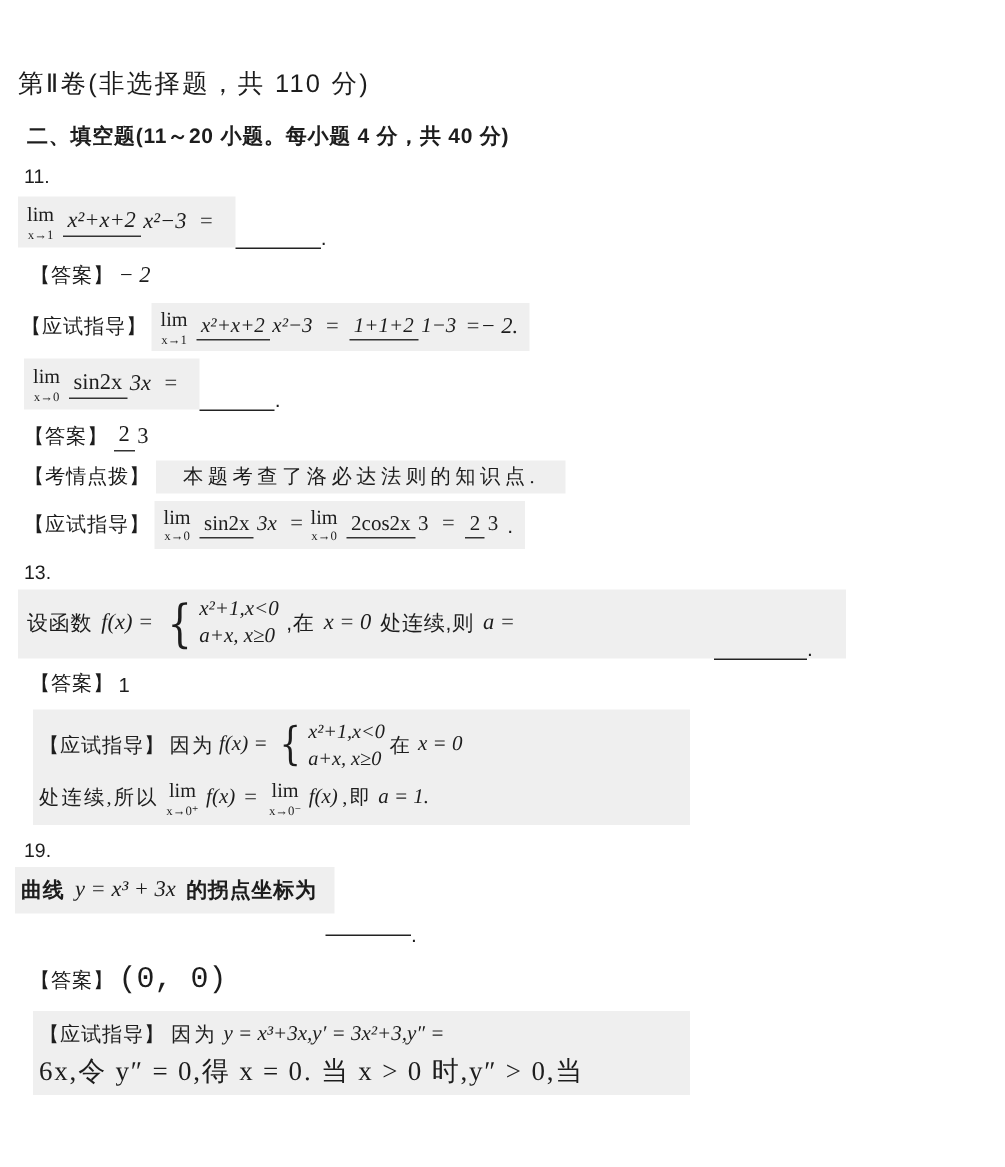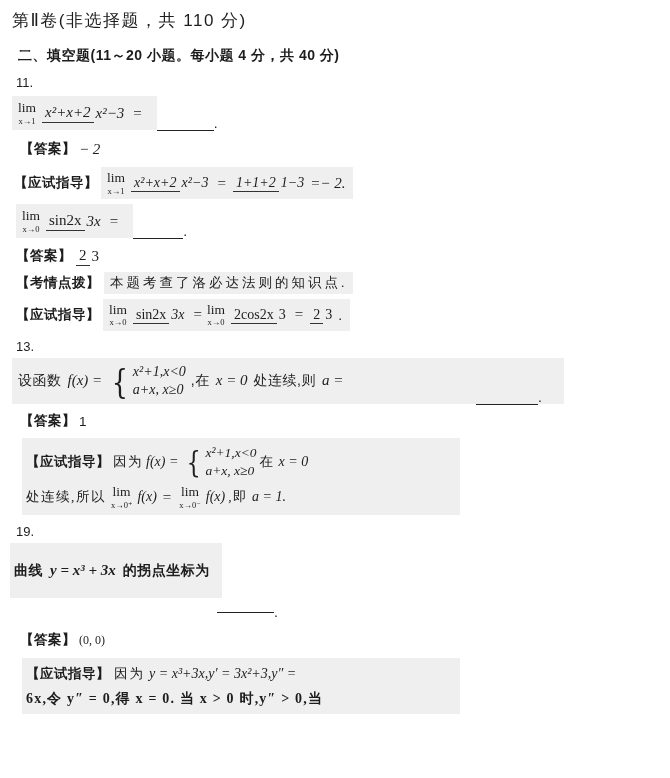--- a/index.html
+++ b/index.html
@@ -5,21 +5,21 @@
   * { margin:0; padding:0; box-sizing:border-box; }
   html,body { background:#ffffff; }
   body {
     width:670px; height:778px; overflow:hidden;
     color:#1d1d1d;
     font-family:"Liberation Sans","DejaVu Sans",sans-serif;
     font-size:14px;
   }
   .page { padding:9px 8px 0 12px; }
 
-  .title { font-size:17px; font-weight:500; letter-spacing:1.5px; }
+  .title { font-size:17px; font-weight:500; letter-spacing:1.5px;margin-top:35px; }
   .section { margin:15px 0 0 6px; font-size:14px; font-weight:700; letter-spacing:0.5px; }
   .qnum { margin:10px 0 0 4px; font-size:13px; }
 
   .row { display:flex; align-items:center; }
   .fline { display:flex; align-items:center; }
   .scan { background:#efefef; }
   .sp { padding:5px 12px 5px 4px; display:inline-flex; align-items:center; }
 
   .math { font-family:"Liberation Serif","DejaVu Serif",serif; font-style:italic; font-size:15px; }
   .mrm { font-style:normal; }
@@ -32,25 +32,25 @@
   .frac { display:inline-flex; flex-direction:row; align-items:center; line-height:1.25; margin:0 4px; flex-shrink:0; }
   .frac .fn { padding:0 3px; border-bottom:1.2px solid #333; }
   .frac .fd { padding:0 2px; }
 
   .eq { font-family:"Liberation Serif","DejaVu Serif",serif; margin:0 3px; font-size:15px; }
 
   .blank { display:inline-block; border-bottom:1.4px solid #222; height:2px; }
   .w50 { width:50px; } .w57 { width:57px; } .w62 { width:62px; }
   .drop { display:inline-flex; align-items:flex-end; } .d9 { transform:translateY(10px); } .d15 { transform:translateY(16px); }
 
-  .lbl { font-weight:700; font-size:13.5px; white-space:nowrap; letter-spacing:0.5px; flex-shrink:0; }
+  .lbl { font-weight:400; font-size:13.5px; white-space:nowrap; letter-spacing:0.5px; flex-shrink:0; }
   .ansrow { display:flex; align-items:center; margin-left:8px; }
 
   .kai { font-family:"Liberation Serif","DejaVu Serif",serif; letter-spacing:3px; font-size:13.5px; }
-  .mixed { font-family:"Liberation Serif","DejaVu Serif",serif; font-size:14px; letter-spacing:1.2px;font-weight:bold; }
+  .mixed { font-family:"Liberation Serif","DejaVu Serif",serif; font-size:18px; letter-spacing:1.2px; }
   .zh { letter-spacing:0.5px; margin:0 2px; flex-shrink:0; }
 
   .cases { display:inline-flex; align-items:center; margin:0 3px; flex-shrink:0; }
   .brace { font-family:"DejaVu Serif",serif; font-size:34px; font-weight:300; line-height:1; margin-right:2px; transform:scaleX(0.75); }
   .crows { display:inline-flex; flex-direction:column; line-height:1.3; }
   .crows .math { font-size:14px; }
 
   .gblock { margin-left:10px; padding:6px 8px 6px 4px; }
   .gblock .row + .row { margin-top:6px; }
   .w438 { width:438px; }
@@ -124,21 +124,21 @@
   </div>
   <div class="ansrow" style="margin-top:8px;margin-left:4px">
     <span class="lbl">【答案】</span>
     <span class="frac math">
       <span class="fn mrm">2</span>
       <span class="fd mrm">3</span>
     </span>
   </div>
   <div class="ansrow" style="margin-top:6px;margin-left:4px">
     <span class="lbl">【考情点拨】</span>
-    <span class="scan kai" style="margin-left:4px;padding:2px 6px">本题考查了洛必达法则的知识点.</span>
+    <span class="scan kai" style="margin-left:4px;padding:2px 18px">本题考查了洛必达法则的知识点.</span>
   </div>
   <div class="ansrow" style="margin-top:5px;margin-left:4px">
     <span class="lbl">【应试指导】</span>
     <span class="scan sp" style="margin-left:3px;padding:4px 8px 4px 4px">
       <span class="lim">
         <span class="lw">lim</span>
         <span class="ls">x→0</span>
       </span>
       <span class="frac math fs14">
         <span class="fn mrm">sin2x</span>
@@ -218,31 +218,31 @@
       <span class="math fs14" style="margin:0 3px">f(x)</span>
       <span class="kai" style="letter-spacing:1.5px">,即</span>
       <span class="math fs14" style="margin-left:4px">a = 1.</span>
     </div>
   </div>
 
   <div class="qnum" style="margin-top:9px">19.</div>
   <div class="fline" style="margin-top:4px;margin-left:-2px">
     <span class="scan sp" style="padding:3px 10px 3px 2px;font-weight:700">
       <span class="zh">曲线</span>
-      <span class="math" style="margin:16px 5px;font-weight:700">y = x³ + 3x</span>
+      <span class="math" style="margin:4px 5px;font-weight:400">y = x³ + 3x</span>
       <span class="zh">的拐点坐标为</span>
     </span>
   </div>
   <div class="row" style="margin-left:205px;margin-top:6px">
     <span class="blank w57"></span>
     <span class="mrm">.</span>
   </div>
   <div class="ansrow" style="margin-top:11px">
     <span class="lbl">【答案】</span>
-    <span class="mrm" style="margin-left:3px;font-family:Liberation Serif, serif;font-size:12px">(0, 0)</span>
+    <span class="mrm" style="margin-left:3px;font-family:Liberation Mono, monospace;font-size:20px">(0, 0)</span>
   </div>
   <div class="scan gblock w438" style="margin-top:9px;line-height:19px">
     <div class="row">
       <span class="lbl">【应试指导】</span>
       <span class="kai" style="letter-spacing:2px;margin-left:4px">因为</span>
       <span class="math fs14" style="margin-left:4px">y = x³+3x,y′ = 3x²+3,y″ =</span>
     </div>
     <div class="row mixed">6x,令 y″ = 0,得 x = 0. 当 x &gt; 0 时,y″ &gt; 0,当</div>
 
   </div>

